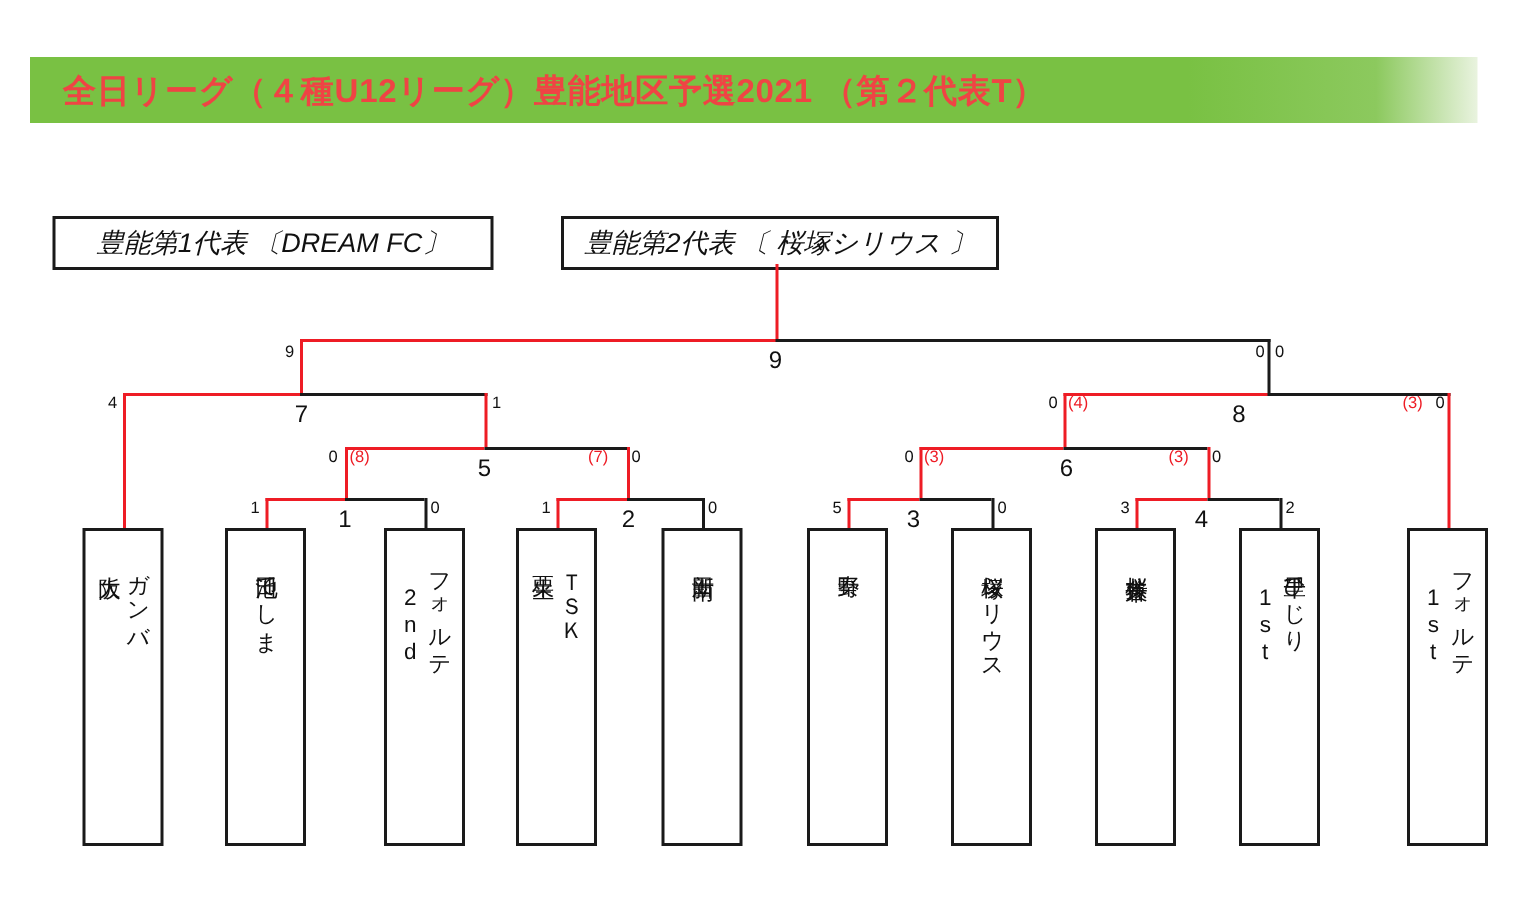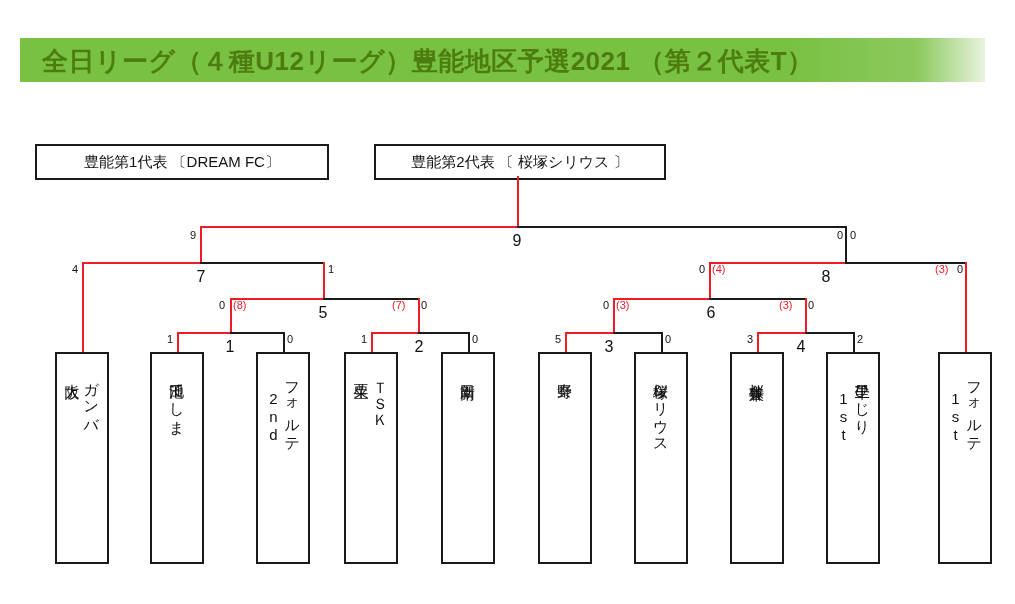--- a/index.html
+++ b/index.html
@@ -3,27 +3,27 @@
 <meta charset="utf-8">
 <style>
   html,body{margin:0;padding:0;background:#ffffff;}
   body{width:1015px;height:604px;position:relative;overflow:hidden;
        font-family:"Liberation Sans","DejaVu Sans",sans-serif;}
 
   
   #header-bar{position:absolute;left:20px;top:38px;width:965px;height:44px;
     background:linear-gradient(to right,#79c143 0%,#79c143 80%,#8cc95e 93%,#e9f3df 100%);}
   #header-title{position:absolute;left:42px;top:48px;width:900px;height:26px;
-    color:#4d7c0f;font-size:26px;font-weight:bold;letter-spacing:.5px;line-height:26px;
+    color:#ef4444;font-size:22px;font-weight:bold;letter-spacing:.5px;line-height:26px;
     white-space:nowrap;}
 
   
   .rep-box{position:absolute;border:2px solid #1a1a1a;background:#fff;
     display:flex;align-items:center;justify-content:center;
-    font-size:15px;color:#111;white-space:nowrap;}
+    font-size:18px;color:#111;white-space:nowrap;font-style:italic;}
   #rep-box-1{left:35px;top:144px;width:290px;height:32px;}
   #rep-box-2{left:374px;top:144px;width:288px;height:32px;}
 
   
   .h{position:absolute;height:0;border-top-width:2px;border-top-style:solid;}
   .v{position:absolute;width:0;border-left-width:2px;border-left-style:solid;}
   .win{border-color:#ee1c25;}
   .lose{border-color:#1a1a1a;}
 
   

